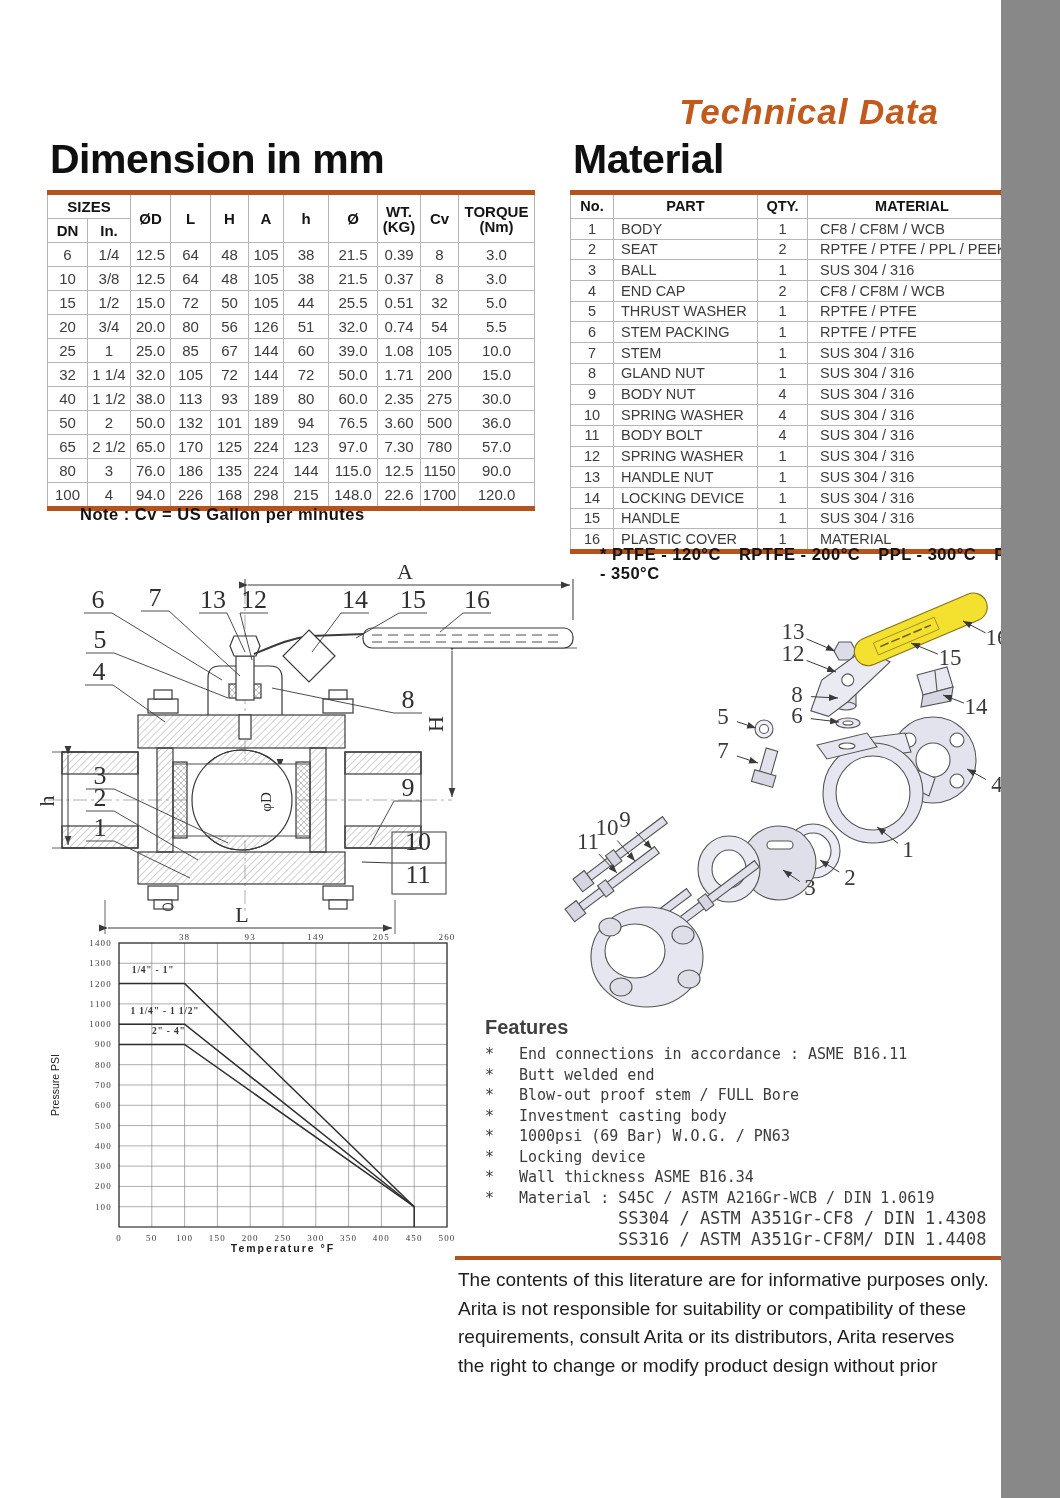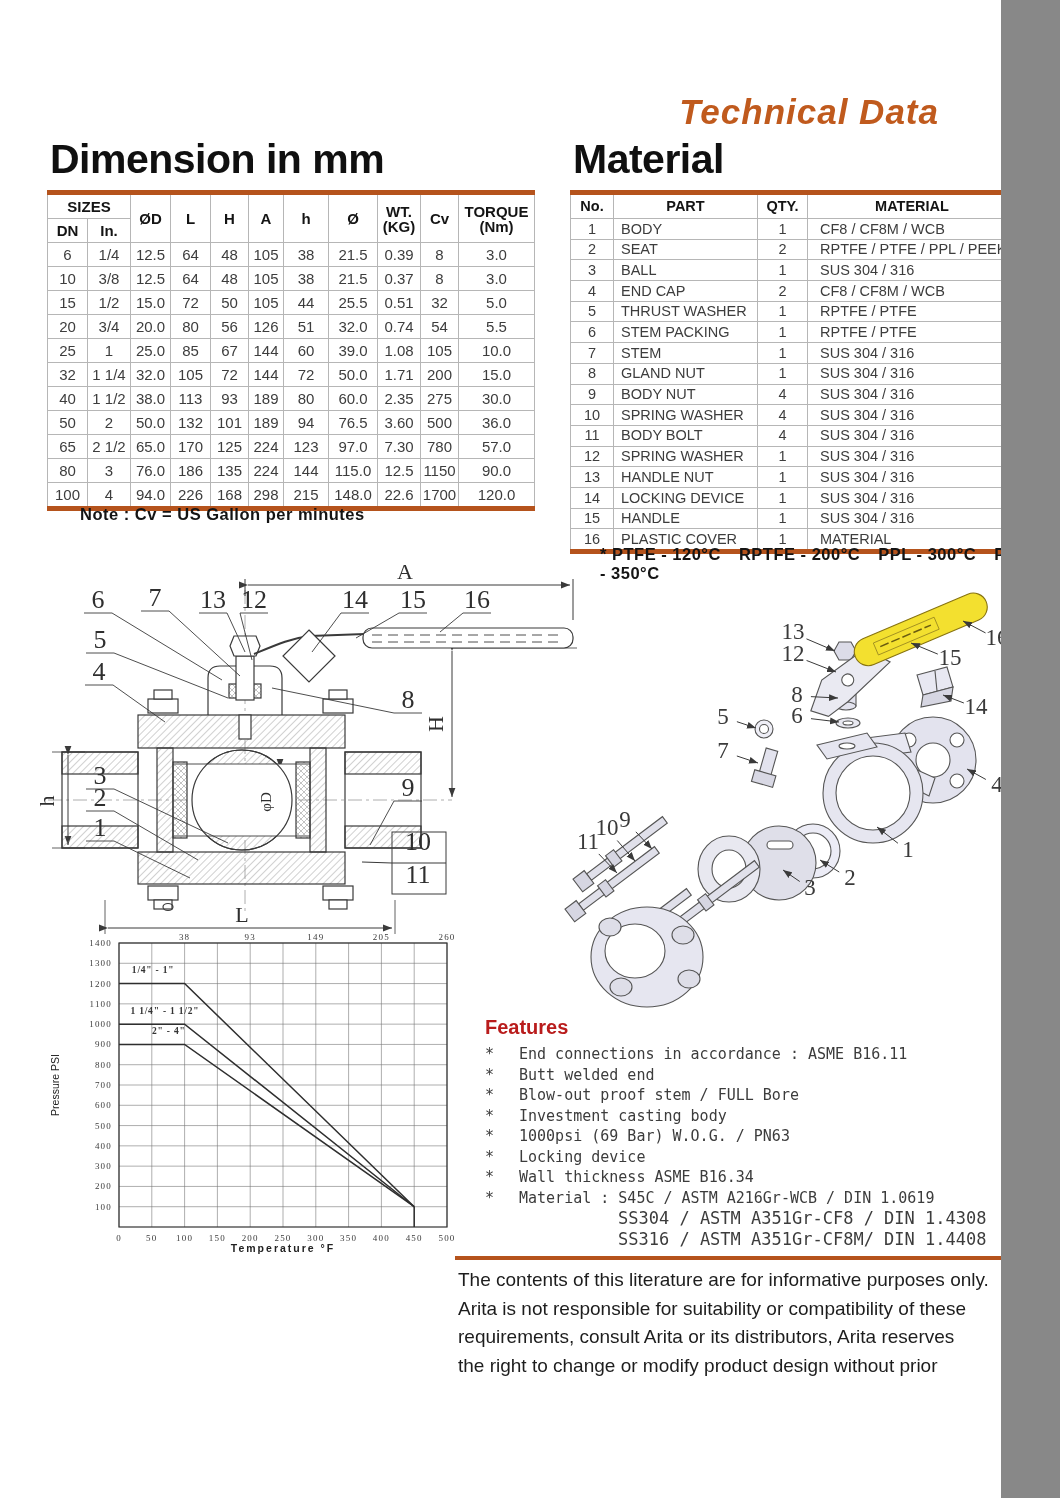--- a/index.html
+++ b/index.html
@@ -14,21 +14,21 @@
            font-weight:normal;overflow:hidden;white-space:nowrap;}
   #dim-table td,#dim-table th{font-size:15px;color:#3d3d3d;height:23px;line-height:1.0;}
   #dim-table thead th{font-weight:bold;color:#141414;}
   #dim-table thead tr{height:23px;}
   #mat-table td,#mat-table th{font-size:14.5px;color:#3d3d3d;height:19.7px;line-height:1.0;}
   #mat-table thead th{font-weight:bold;color:#141414;height:23px;}
   #mat-table td.l{text-align:left;padding-left:7px;}
   #mat-table td.lm{text-align:left;padding-left:12px;}
   .bold-note{font-weight:bold;font-size:16.5px;color:#141414;letter-spacing:0.5px;margin-left:30px;}
   .temp-note span{margin-right:18px;}
-  .features-title{font-weight:bold;font-size:20px;color:#b91c1c;}
+  .features-title{font-weight:bold;font-size:20px;color:#404040;}
   .feat-row{display:flex;font-family:"DejaVu Sans Mono",monospace;font-size:15px;
             line-height:20.5px;color:#3c3c3c;}
   .feat-row .ast{width:34px;flex:none;}
   .feat-cont{font-family:"DejaVu Sans Mono",monospace;font-size:17px;line-height:20.5px;
              color:#3c3c3c;padding-left:133px;}
   .disc p{margin:0;font-size:19px;line-height:28.5px;color:#1d1d1d;}
   .divider{background:#b5531c;}
   svg text{font-family:"Liberation Serif",serif;}
   svg .sans{font-family:"Liberation Sans",sans-serif;}
 </style>

